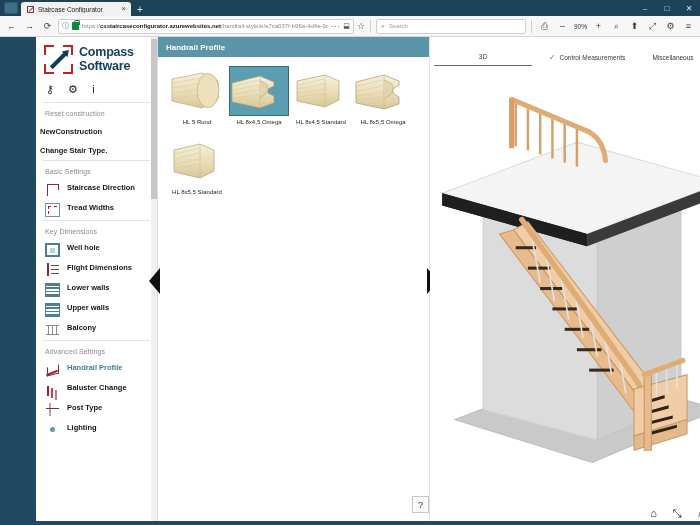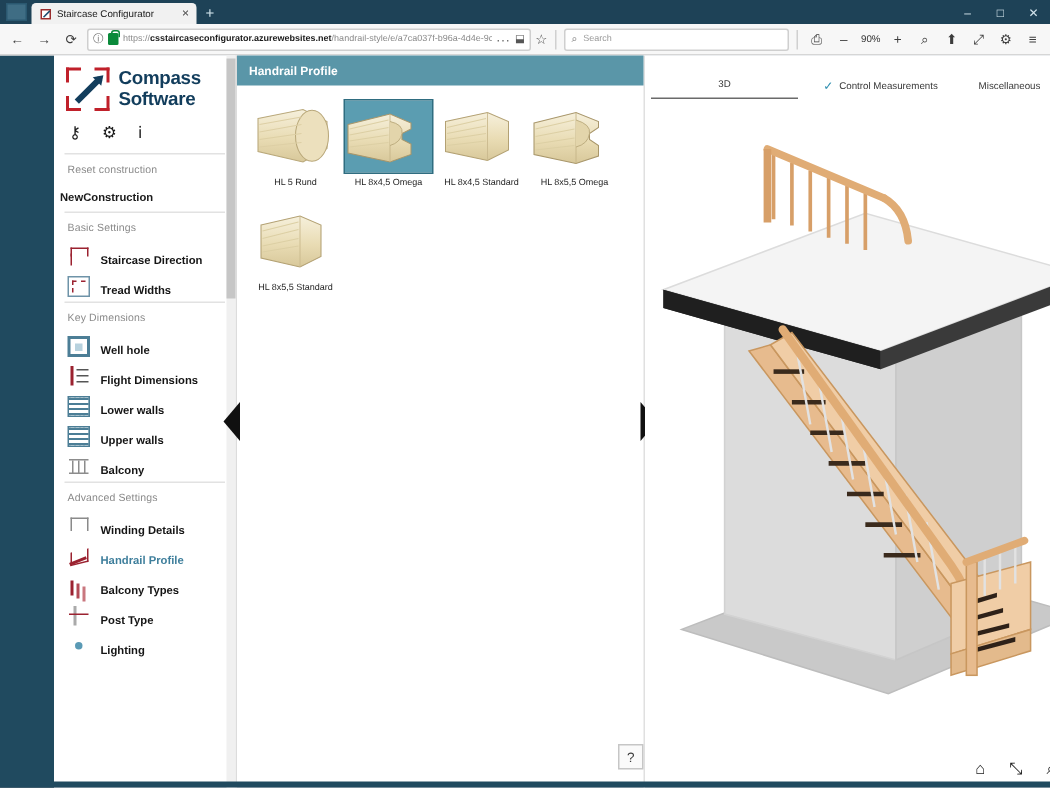--- a/index.html
+++ b/index.html
@@ -132,21 +132,21 @@
 
   .sb-sep { height: 1px; background: #e2e2e2; margin: 0 7px; }
   .sb-group-title {
     font-size: 7px; color: #8a8a8a; padding: 7px 0 5px 9px; letter-spacing: .1px;
   }
   .sb-link {
     font-size: 7.5px; color: #1a1a1a; font-weight: bold;
     padding: 5px 0 5px 4px;
   }
   .sb-item {
-    display: flex; align-items: flex-end; gap: 7px;
+    display: flex; align-items: flex-start; gap: 7px;
     padding: 3px 0 3px 9px; min-height: 19px;
   }
   .sb-label { font-size: 7.5px; color: #151515; font-weight: bold; }
   .sb-item.active .sb-label { color: #3f7f9c; }
   .sb-ico { width: 15px; height: 14px; flex: none; position: relative; }
 
   
   .ic-dir::before { content:""; position:absolute; left:2px; top:1px; width:10px; height:5px; border:1.4px solid #9b2230; border-bottom:none; }
   .ic-dir::after  { content:""; position:absolute; left:2px; top:5px; width:1.4px; height:8px; background:#9b2230; }
   .ic-tread { border:1.3px solid #6e93a8; }
@@ -324,20 +324,21 @@
 
       <div class="tool-row">
         <span class="tool-ico">⚷</span>
         <span class="tool-ico">⚙</span>
         <span class="tool-ico">ℹ</span>
       </div>
       <div class="sb-sep"></div>
 
       <div class="sb-group-title">Reset construction</div>
       <div class="sb-link">NewConstruction</div>
+      <div class="sb-link">Change Stair Type.</div>
       <div class="sb-sep"></div>
 
       <div class="sb-group-title">Basic Settings</div>
       <div class="sb-item">
         <span class="sb-ico ic-dir"></span>
         <span class="sb-label">Staircase Direction</span>
       </div>
       <div class="sb-item">
         <span class="sb-ico ic-tread"></span>
         <span class="sb-label">Tread Widths</span>
@@ -361,31 +362,27 @@
         <span class="sb-ico ic-grid"></span>
         <span class="sb-label">Upper walls</span>
       </div>
       <div class="sb-item">
         <span class="sb-ico ic-balc"></span>
         <span class="sb-label">Balcony</span>
       </div>
       <div class="sb-sep"></div>
 
       <div class="sb-group-title">Advanced Settings</div>
-      <div class="sb-item">
-        <span class="sb-ico ic-wind"></span>
-        <span class="sb-label">Winding Details</span>
-      </div>
       <div class="sb-item active">
         <span class="sb-ico ic-hand"></span>
         <span class="sb-label">Handrail Profile</span>
       </div>
       <div class="sb-item">
         <span class="sb-ico ic-bal"></span>
-        <span class="sb-label">Balcony Types</span>
+        <span class="sb-label">Baluster Change</span>
       </div>
       <div class="sb-item">
         <span class="sb-ico ic-post"></span>
         <span class="sb-label">Post Type</span>
       </div>
       <div class="sb-item">
         <span class="sb-ico ic-light"></span>
         <span class="sb-label">Lighting</span>
       </div>
 

